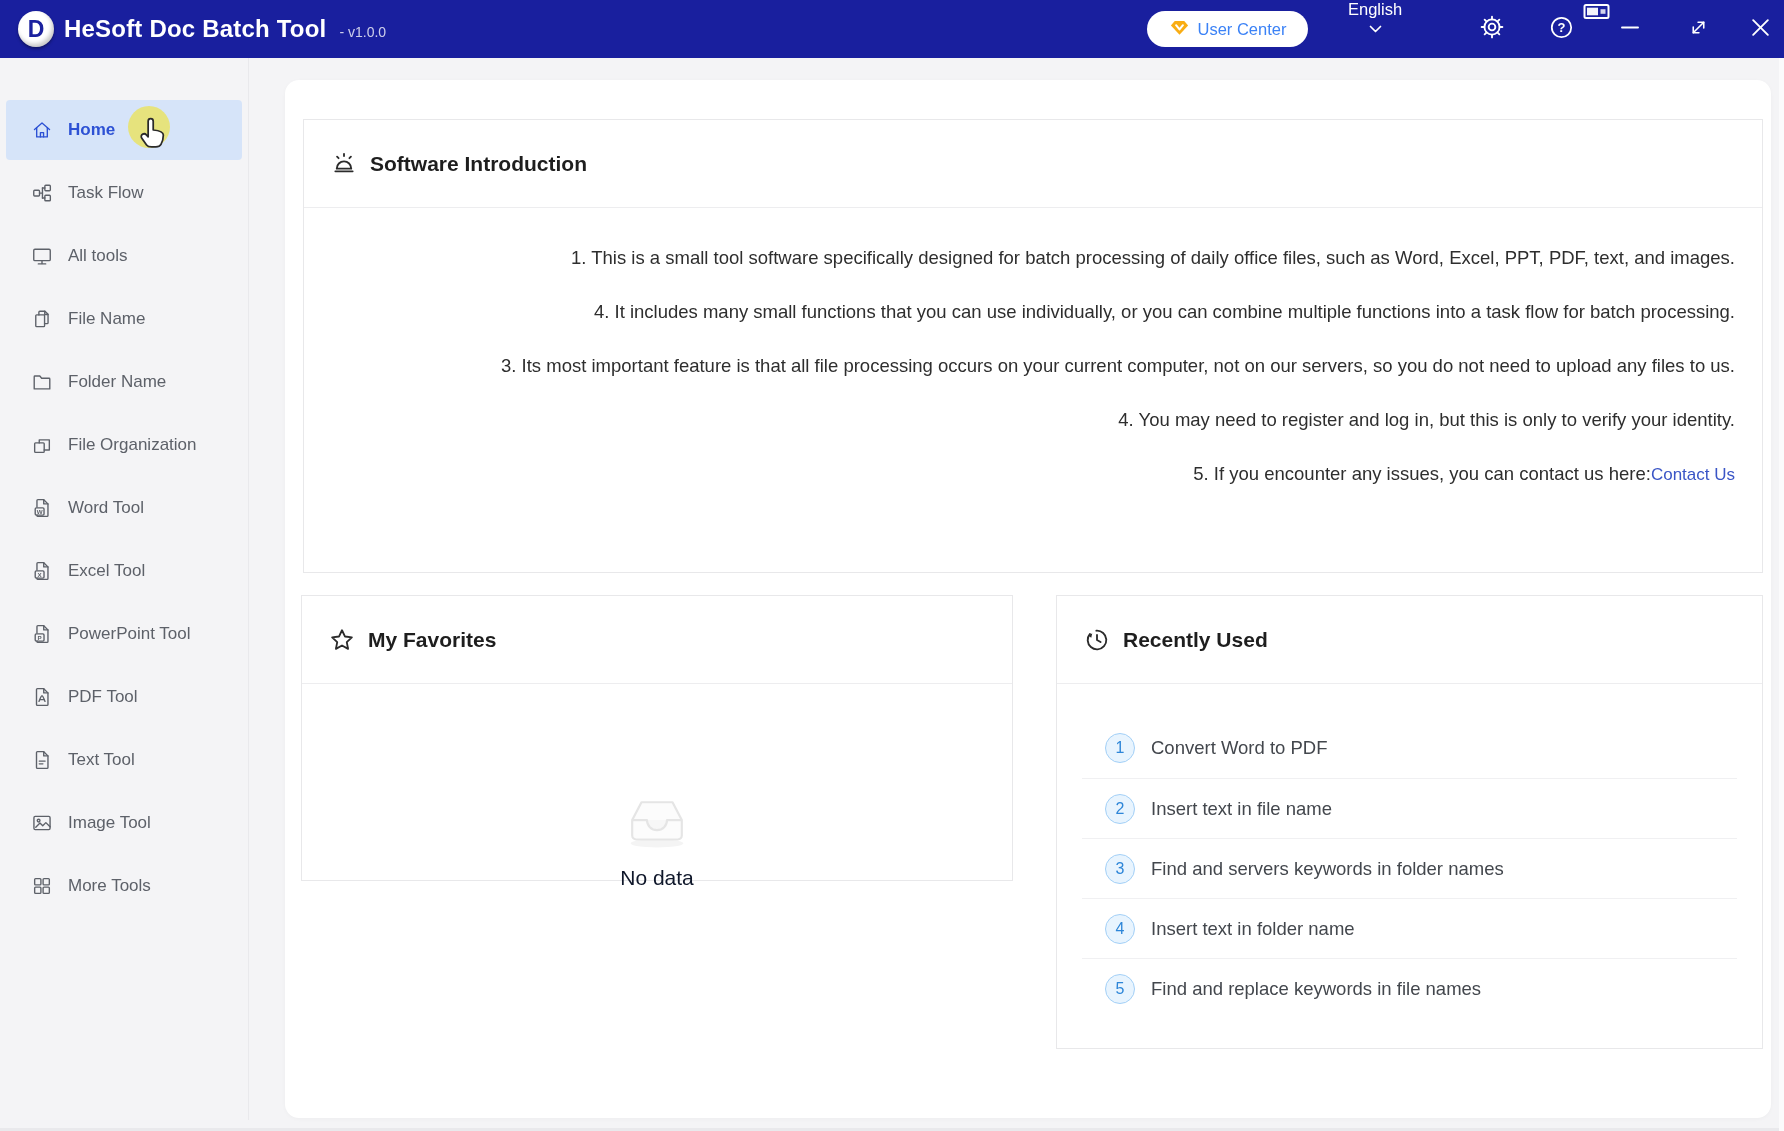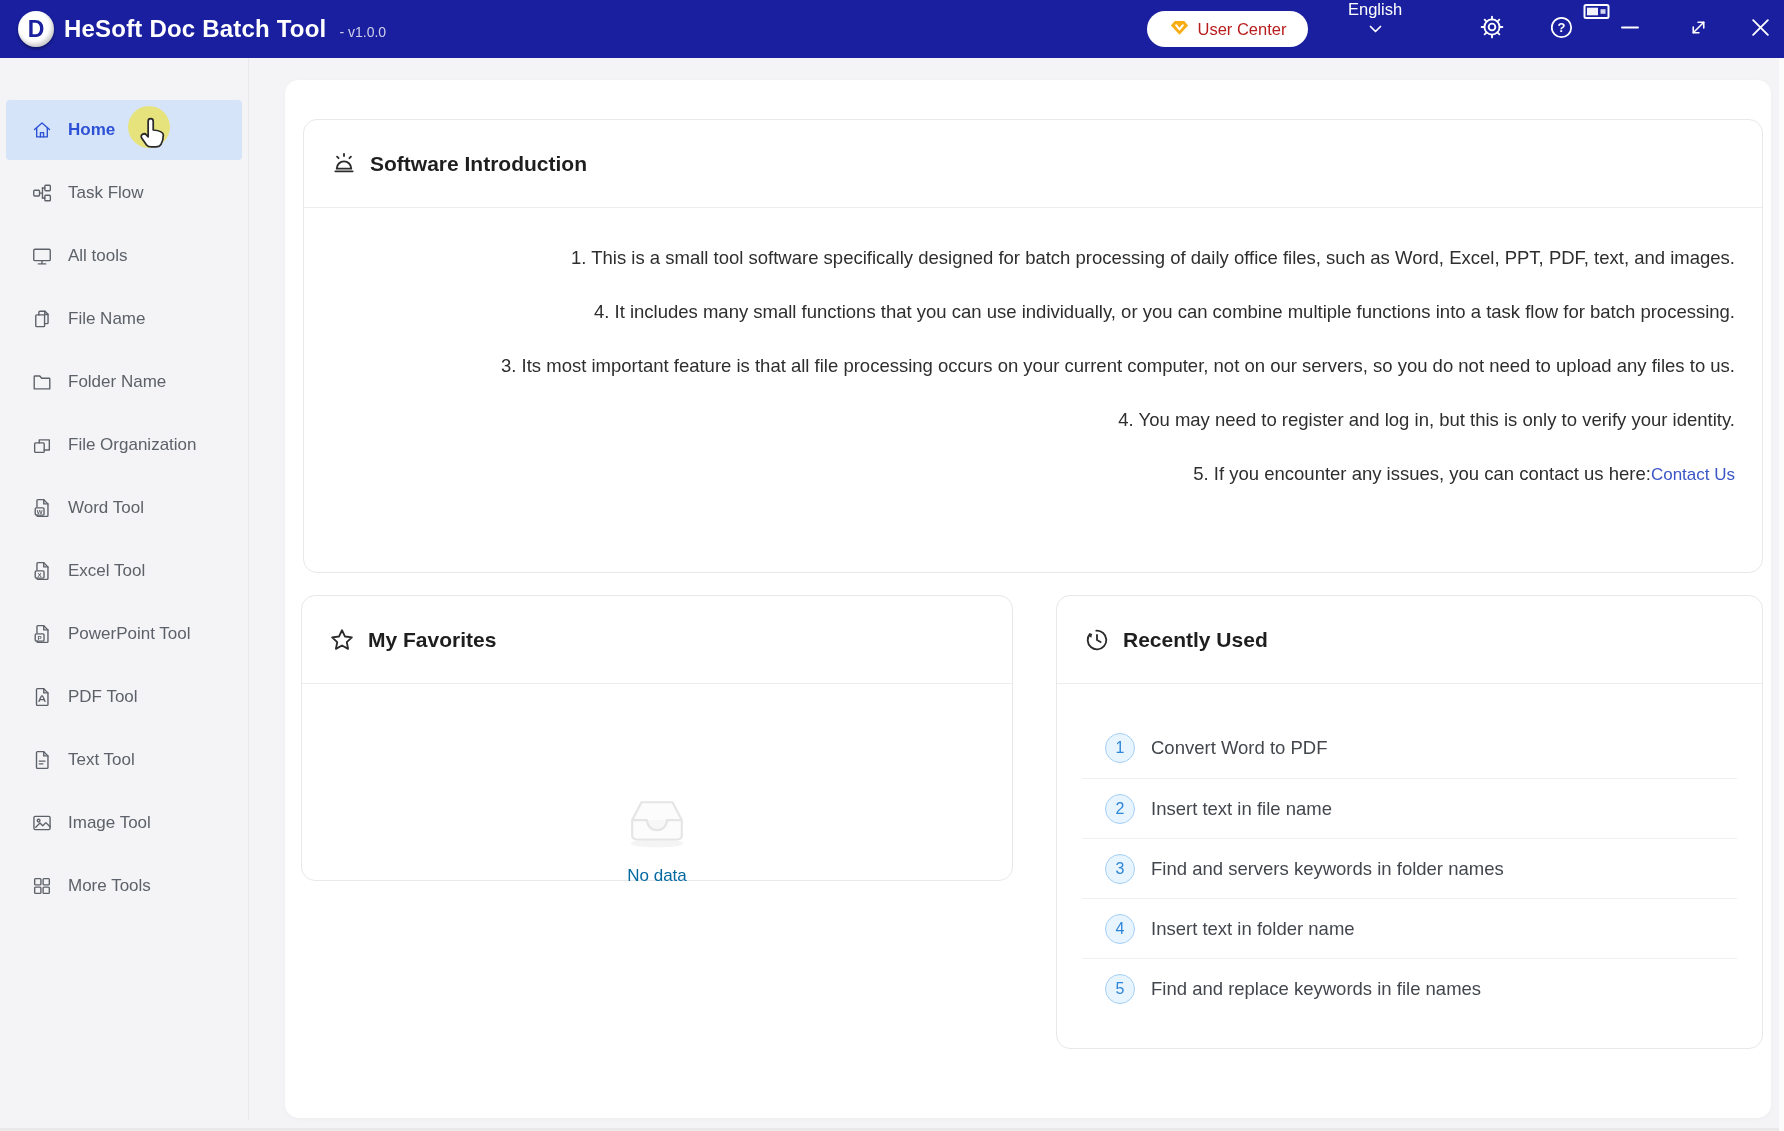--- a/index.html
+++ b/index.html
@@ -13,56 +13,56 @@
   .titlebar{position:absolute;left:0;top:0;width:1784px;height:58px;background:#191f9e;}
   .logo{position:absolute;left:18px;top:11px;width:36px;height:36px;border-radius:50%;
     background:#fff;display:flex;align-items:center;justify-content:center;
     box-shadow:0 2px 3px rgba(0,0,0,.35), inset -2px -3px 4px rgba(0,0,0,.22);}
   .logo span{font-size:23px;font-weight:bold;color:#1b219e;line-height:1;}
   .app-title{position:absolute;left:64px;top:0;height:58px;display:flex;align-items:baseline;line-height:58px;}
   .app-title .t{color:#fff;font-size:24px;font-weight:bold;letter-spacing:.2px;}
   .app-title .v{color:rgba(255,255,255,.78);font-size:14px;margin-left:13px;}
   .uc-pill{position:absolute;left:1147px;top:11px;width:161px;height:36px;border-radius:18px;
     background:#fff;display:flex;align-items:center;justify-content:center;gap:8px;cursor:pointer;}
-  .uc-pill .uc-label{font-size:16.5px;color:#b91c1c;}
+  .uc-pill .uc-label{font-size:16.5px;color:#3b82f6;}
   .lang{position:absolute;left:1348px;top:0;height:58px;display:flex;align-items:center;gap:1px;cursor:pointer;flex-direction:column;}
   .lang .lang-label{color:#fff;font-size:16.5px;}
   .tb-btn{position:absolute;top:0;height:58px;width:36px;display:flex;align-items:center;justify-content:center;cursor:pointer;}
   .tb-gear{left:1474px}.tb-help{left:1543px}.tb-min{left:1612px}.tb-resize{left:1680px}.tb-close{left:1742px}
   .tray-ico{position:absolute;left:1583px;top:3px;width:28px;height:18px;}
   
   .sidebar{position:absolute;left:0;top:58px;width:249px;height:1062px;background:#f4f4f6;
     border-right:1px solid #e9e9ec;padding-top:39px;box-sizing:border-box;}
   .side-item{height:60px;margin:3px 6px;border-radius:4px;display:flex;align-items:center;
     padding-left:25px;gap:15px;cursor:pointer;box-sizing:border-box;}
   .side-item .slabel{font-size:17px;color:#5d6169;}
   .side-item.active{background:#d6e4f9;}
   .side-item.active .slabel{color:#2d51d4;font-weight:bold;}
   .sicon{width:22px;height:22px;display:flex;align-items:center;justify-content:center;flex:0 0 22px;}
   .sicon svg{stroke:#5d6169;fill:none;stroke-width:1.5;stroke-linecap:round;stroke-linejoin:round;}
   .side-item.active .sicon svg{stroke:#2d51d4;}
   .sicon svg text{fill:#5d6169;stroke:none;font-family:"Liberation Sans",sans-serif;}
   
   .panel{position:absolute;left:285px;top:80px;width:1486px;height:1038px;background:#fff;
     border-radius:14px;box-shadow:0 1px 4px rgba(0,0,0,.03);}
-  .card{position:absolute;background:#fff;border:1px solid #e8e8ea;border-radius:14px;box-sizing:border-box;}
+  .card{position:absolute;background:#fff;border:1px solid #e8e8ea;border-radius:0;box-sizing:border-box;}
   .card-intro{left:18px;top:39px;width:1460px;height:454px;}
   .card-fav{left:16px;top:515px;width:712px;height:286px;}
   .card-recent{left:771px;top:515px;width:707px;height:454px;}
   .card-head{height:88px;display:flex;align-items:center;gap:13px;padding-left:27px;
     border-bottom:1px solid #ededef;box-sizing:border-box;}
   .card-head .card-title{font-size:21px;font-weight:bold;color:#1e1e1e;}
   .hicon{width:26px;height:26px;display:flex;align-items:center;justify-content:center;}
   .hicon svg{stroke:#2b2b2b;fill:none;stroke-width:1.7;stroke-linecap:round;stroke-linejoin:round;}
   .intro-body{padding:34px 27px 0 34px;}
   .intro-body p{margin:0 0 22px 0;font-size:18.5px;line-height:32px;color:#2e2e2e;text-align:right;}
   .contact-link{color:#3a55c6;cursor:pointer;font-size:17px;}
   
   .empty{position:absolute;left:0;top:190px;width:100%;text-align:center;}
-  .empty .no-data{margin-top:14px;font-size:17px;color:#0369a1;}
+  .empty .no-data{margin-top:14px;font-size:21px;color:#0f172a;}
   
   .r-list{padding-top:34px;}
   .r-row{height:60px;margin:0 25px;display:flex;align-items:center;gap:16px;padding-left:23px;
     box-sizing:border-box;cursor:pointer;}
   .r-row + .r-row{border-top:1px solid #f0f0f2;}
   .badge{width:30px;height:30px;border-radius:50%;background:#e8f4fe;border:1px solid #a3d0f7;
     color:#2e86d8;font-size:16px;display:flex;align-items:center;justify-content:center;
     box-sizing:border-box;flex:0 0 30px;}
   .r-label{font-size:18.5px;color:#43474d;}
   

